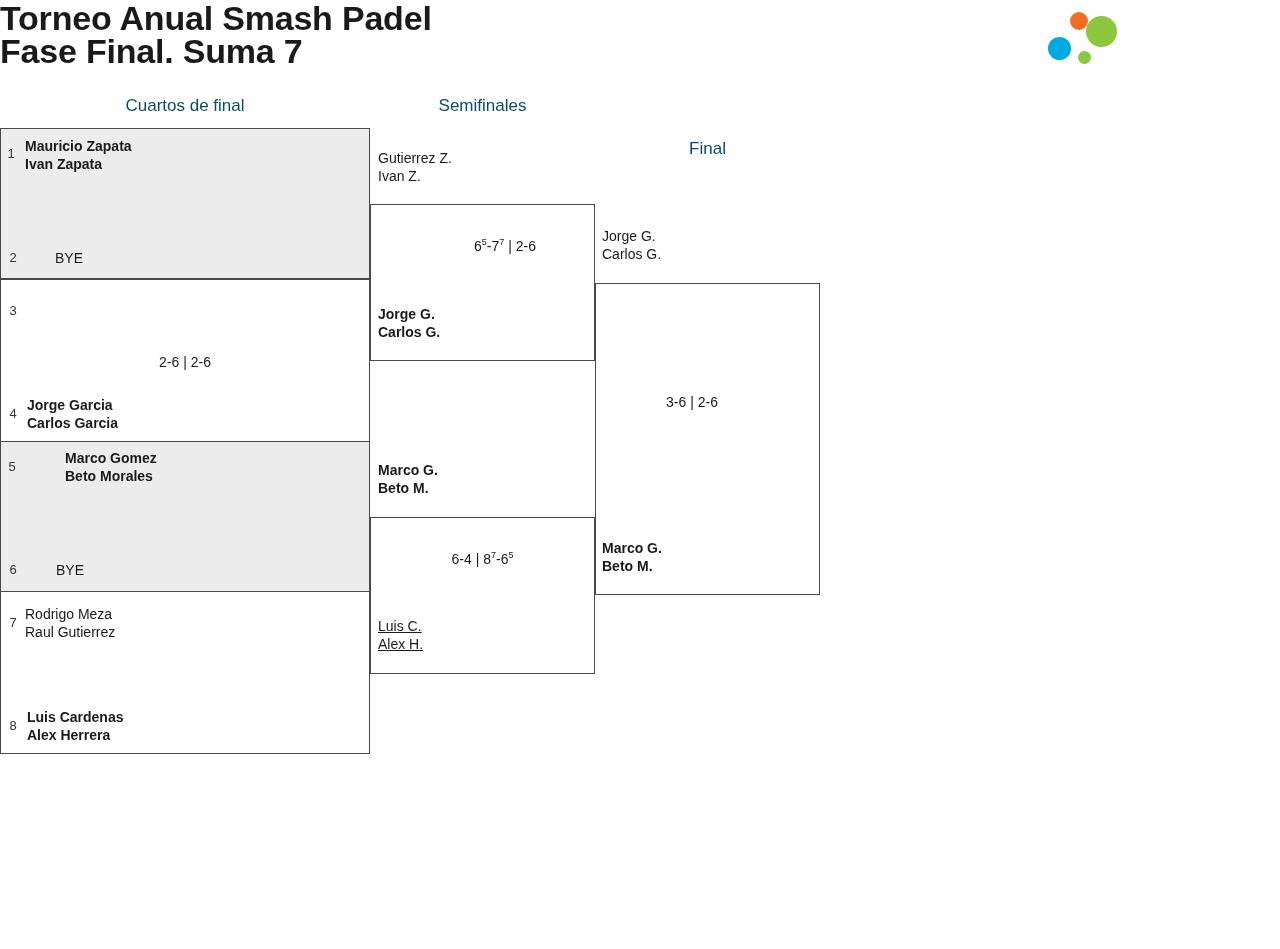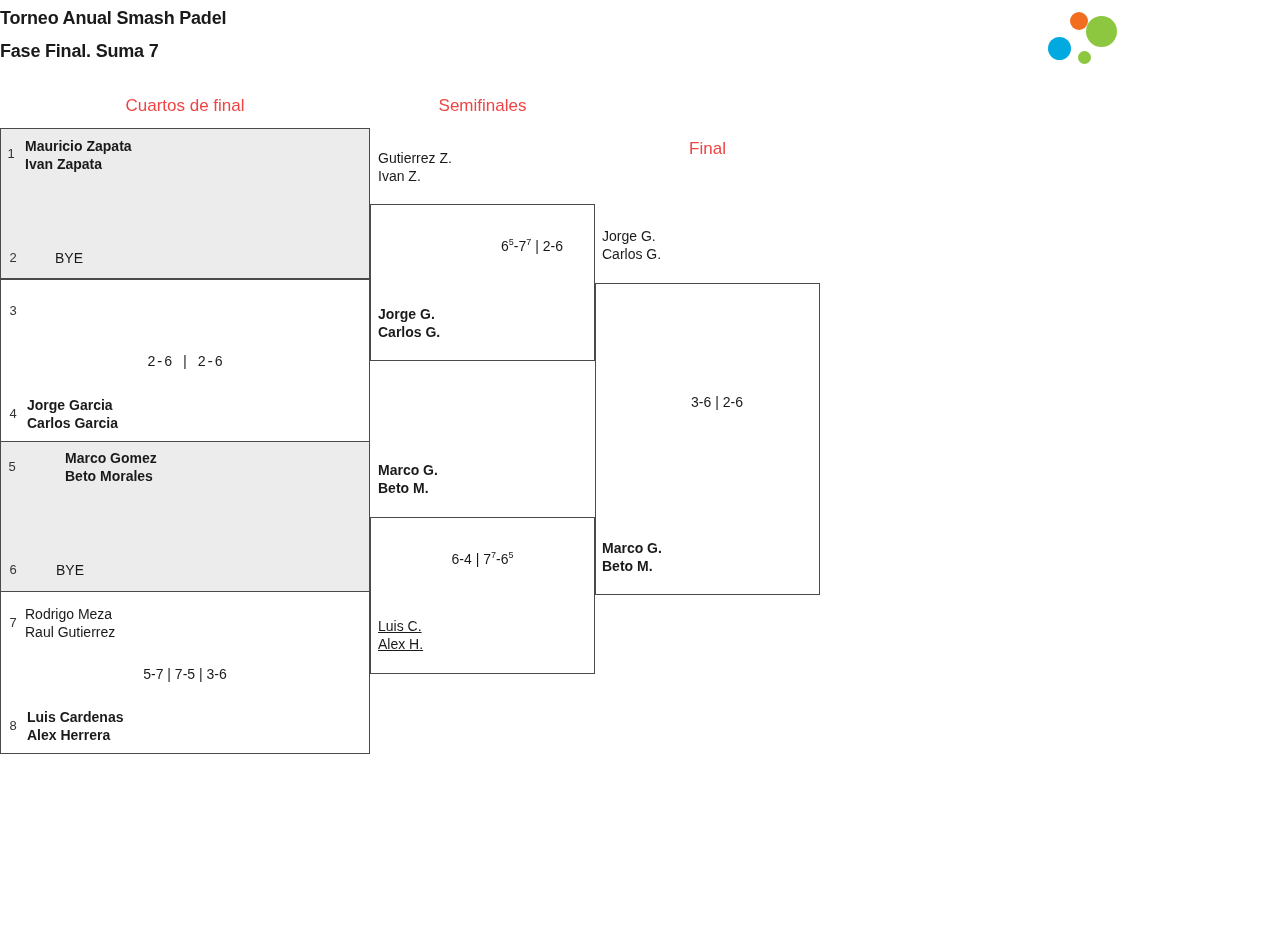--- a/index.html
+++ b/index.html
@@ -20,21 +20,21 @@
   .header {
     position: absolute;
     left: 0; top: 0;
     width: 1280px;
     height: 80px;
   }
   .title {
     position: absolute;
     left: 0;
     top: 2px;
-    font-size: 18px;
+    font-size: 34px;
     font-weight: 700;
     line-height: 33px;
     white-space: pre-line;
     letter-spacing: -0.2px;
   }
   .logo {
     position: absolute;
     right: 6px;
     top: 6px;
     width: 232px;
@@ -57,21 +57,21 @@
   .dot-orange { width: 18px; height: 18px; background: #f36d21; left: 28px; top: 6px; }
   .dot-green  { width: 31px; height: 31px; background: #8dc63f; left: 44px; top: 10px; }
   .dot-blue   { width: 23px; height: 23px; background: #00a9e0; left: 6px;  top: 31px; }
   .dot-small-green { width: 13px; height: 13px; background: #8dc63f; left: 36px; top: 45px; }
 
   
   .round-head {
     position: absolute;
     font-size: 17px;
     font-weight: 400;
-    color: #ef4444;
+    color: #0c4a6e;
     text-align: center;
     top: 96px;
   }
   #round-qf { left: 0;   width: 370px; }
   #round-sf { left: 370px; width: 225px; }
   #round-f  { left: 595px; width: 225px; margin-top: 43px; }
 
   
   .bracket { position: absolute; left: 0; top: 0; width: 1280px; height: 949px; }
 
@@ -133,59 +133,58 @@
 
   <div class="match box shaded" style="left:0px; top:128px; width:370px; height:151px;"></div>
   <div class="seed" style="left:0px; top:146px;">1</div>
   <div class="team bold" style="left:25px; top:137px;">Mauricio Zapata
 Ivan Zapata</div>
   <div class="seed" style="left:2px; top:250px;">2</div>
   <div class="bye" style="left:27px; top:249px;">BYE</div>
 
   <div class="match box" style="left:0px; top:279px; width:370px; height:163px;"></div>
   <div class="seed" style="left:2px; top:303px;">3</div>
-  <div class="score" style="left:0px; top:354px; width:370px;font-family:Liberation Mono, monospace;">2-6 | 2-6</div>
+  <div class="score" style="left:0px; top:354px; width:370px;">2-6 | 2-6</div>
   <div class="seed" style="left:2px; top:406px;">4</div>
   <div class="team bold" style="left:27px; top:396px;">Jorge Garcia
 Carlos Garcia</div>
 
   <div class="match box shaded" style="left:0px; top:441px; width:370px; height:151px;"></div>
   <div class="seed" style="left:1px; top:459px;">5</div>
   <div class="team bold" style="left:25px; top:449px;margin-left:40px;">Marco Gomez
 Beto Morales</div>
   <div class="seed" style="left:2px; top:562px;">6</div>
   <div class="bye" style="left:28px; top:561px;">BYE</div>
 
   <div class="match box" style="left:0px; top:591px; width:370px; height:163px;"></div>
   <div class="seed" style="left:2px; top:615px;">7</div>
   <div class="team" style="left:25px; top:605px;">Rodrigo Meza
 Raul Gutierrez</div>
-  <div class="score" style="left:0px; top:666px; width:370px;">5-7 | 7-5 | 3-6</div>
   <div class="seed" style="left:2px; top:718px;">8</div>
   <div class="team bold" style="left:27px; top:708px;">Luis Cardenas
 Alex Herrera</div>
 
   <div class="match box" style="left:370px; top:204px; width:225px; height:157px; background:#ffffff;"></div>
   <div class="team" style="left:378px; top:149px;">Gutierrez Z.
 Ivan Z.</div>
-  <div class="score" style="left:370px; top:238px; width:270px;margin-left:27px;">
+  <div class="score" style="left:370px; top:238px; width:270px;">
     <span>6</span><sup>5</sup><span>-7</span><sup>7</sup><span> | 2-6</span>
   </div>
   <div class="team bold" style="left:378px; top:305px;">Jorge G.
 Carlos G.</div>
 
   <div class="match box" style="left:370px; top:517px; width:225px; height:157px; background:#ffffff;"></div>
   <div class="team bold" style="left:378px; top:461px;">Marco G.
 Beto M.</div>
   <div class="score" style="left:370px; top:551px; width:225px;">
-    <span>6-4 | 7</span><sup>7</sup><span>-6</span><sup>5</sup><span></span>
+    <span>6-4 | 8</span><sup>7</sup><span>-6</span><sup>5</sup><span></span>
   </div>
   <div class="team" style="left:378px; top:617px;text-decoration:underline;">Luis C.
 Alex H.</div>
 
   <div class="match box" style="left:595px; top:283px; width:225px; height:312px; background:#ffffff;"></div>
   <div class="team" style="left:602px; top:227px;">Jorge G.
 Carlos G.</div>
-  <div class="score" style="left:620px; top:394px; width:194px;">3-6 | 2-6</div>
+  <div class="score" style="left:595px; top:394px; width:194px;">3-6 | 2-6</div>
   <div class="team bold" style="left:602px; top:539px;">Marco G.
 Beto M.</div>
 
 </div>
 
 </body></html>

